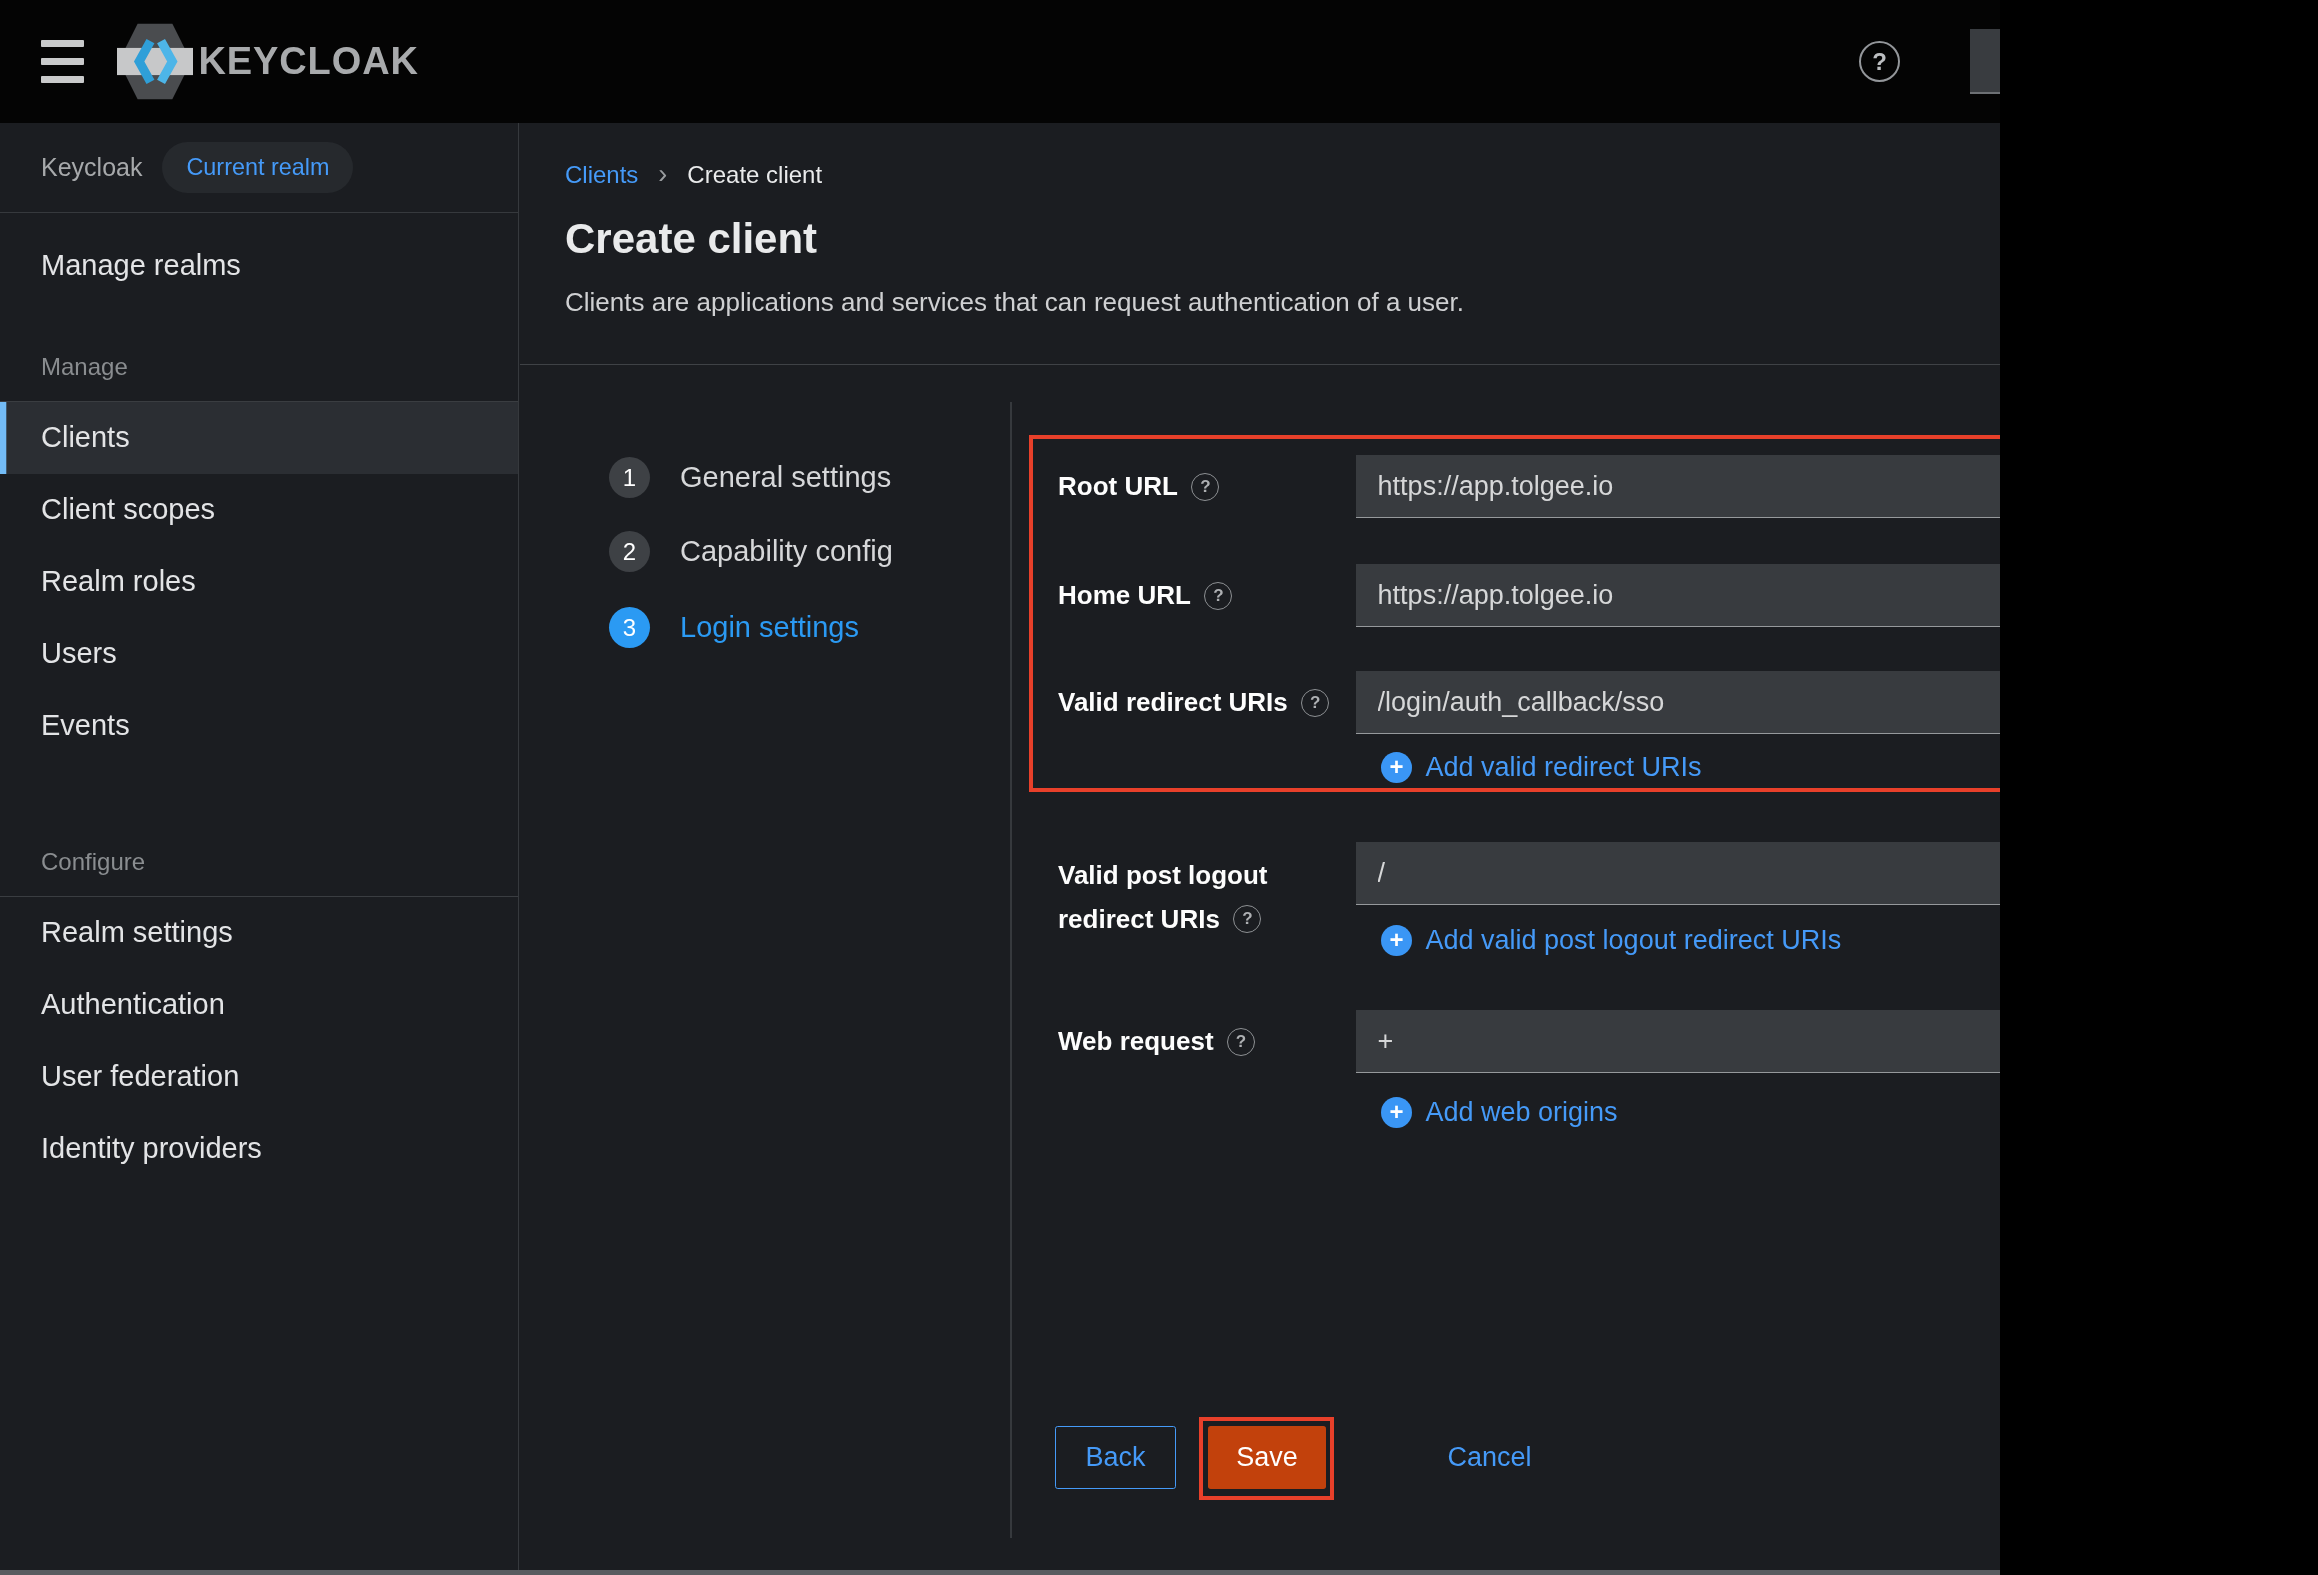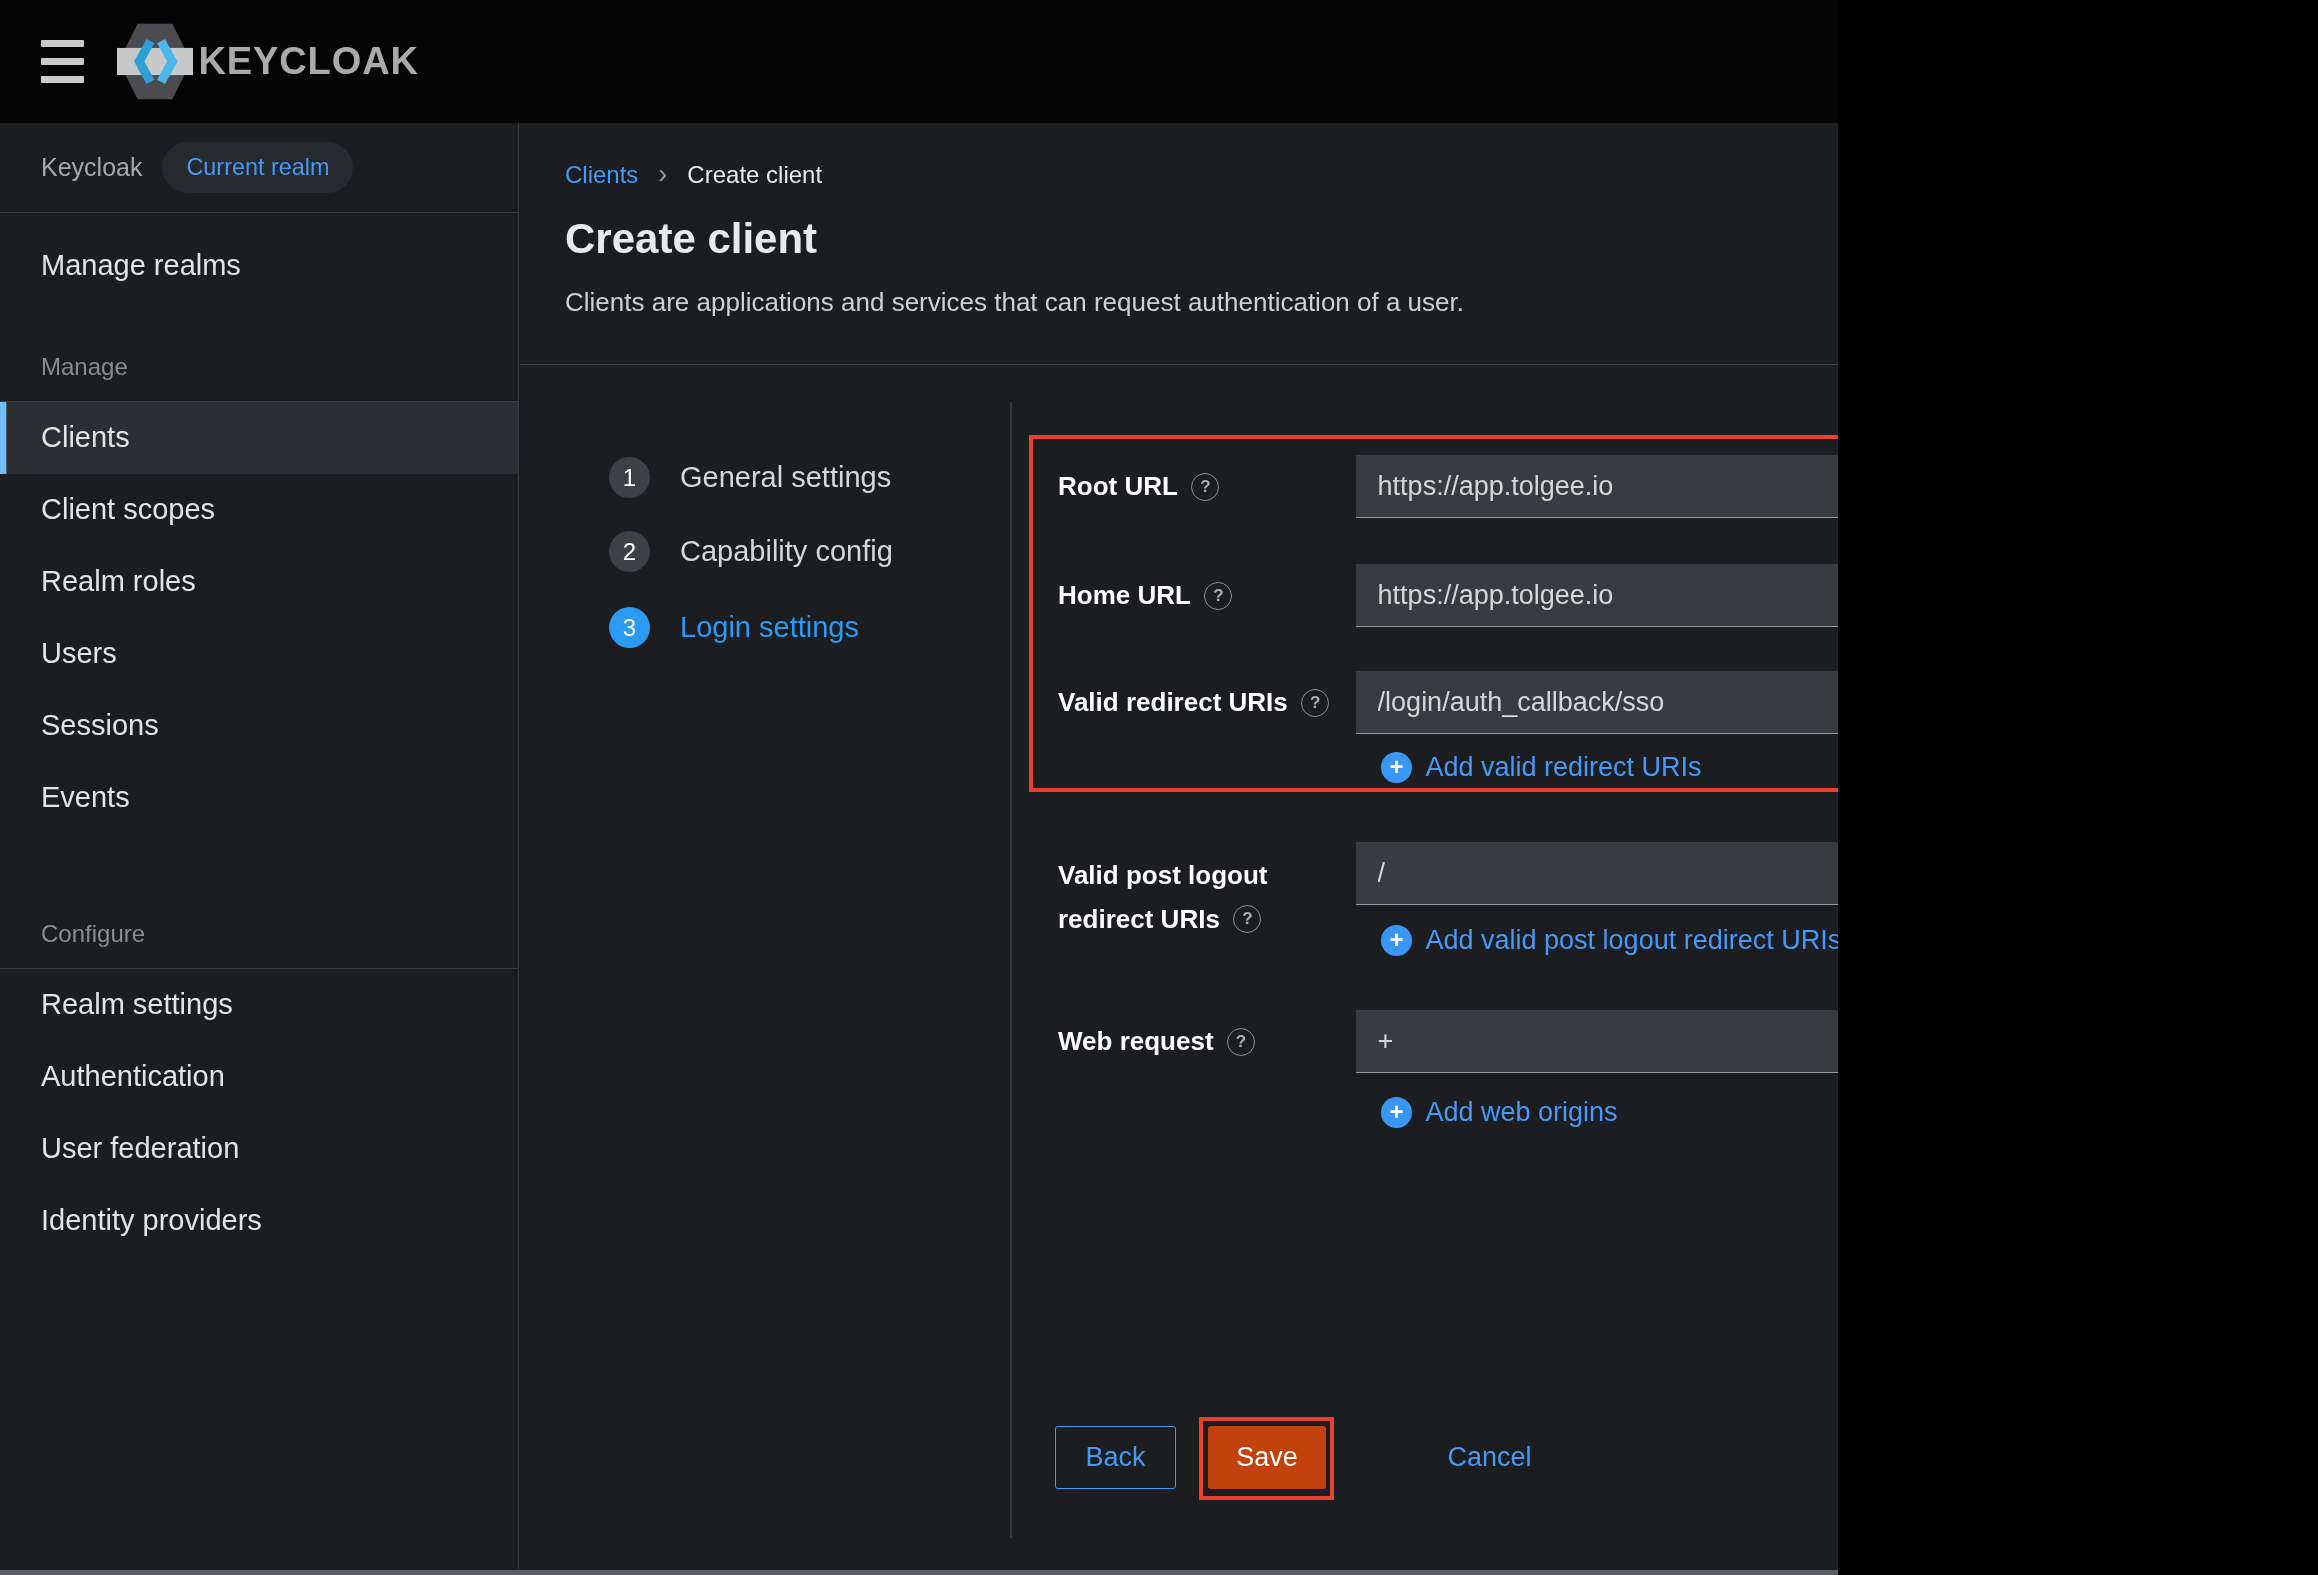--- a/index.html
+++ b/index.html
@@ -1,18 +1,18 @@
 <!DOCTYPE html>
 <html style="font-size:14.4px"><head>
 <meta charset="utf-8">
 <style>
   * { margin:0; padding:0; box-sizing:border-box; }
   html,body { background:#000; }
   body { font-family:"Liberation Sans", sans-serif; }
-  .screen { position:relative; width:1838px; height:1576px; background:#1b1d21; overflow:hidden; }
+  .screen { position:relative; width:2000px; height:1576px; background:#1b1d21; overflow:hidden; }
 
   
   .masthead { position:absolute; left:0; top:0; width:2319px; height:123px; background:#040404; display:flex; align-items:center; }
   .menu-toggle { margin-left:41px; width:47px; height:43px; display:flex; flex-direction:column; justify-content:space-between; cursor:pointer; }
   .menu-toggle .bar { width:43px; height:7.2px; background:#c9cacb; border-radius:0.9px; }
   .brand { display:flex; align-items:center; margin-left:29px; }
   .brand-text { font-size:38px; font-weight:700; color:#a8aaac; letter-spacing:0.9px; margin-left:5.4px; }
   .masthead-right { margin-left:auto; display:flex; align-items:center; }
   .help-btn { width:41px; height:41px; border:2.7px solid #93969a; border-radius:50%; color:#bcbec1; font-size:24px; font-weight:700; display:flex; align-items:center; justify-content:center; cursor:pointer; }
   .user-menu { margin-left:70px; width:178px; height:65px; background:#393c40; border-bottom:2.7px solid #6d7074; display:flex; align-items:center; justify-content:center; gap:12px; cursor:pointer; }
@@ -122,21 +122,20 @@
       <span class="realm-badge">Current realm</span>
     </div>
     <div class="side-link mt-realms">Manage realms</div>
 
     <div class="group-label gl-manage">Manage</div>
     <div class="side-hr"></div>
     <div class="nav-item selected">Clients</div>
     <div class="nav-item">Client scopes</div>
     <div class="nav-item">Realm roles</div>
     <div class="nav-item">Users</div>
-    <div class="nav-item">Sessions</div>
     <div class="nav-item">Events</div>
 
     <div class="group-label gl-configure">Configure</div>
     <div class="side-hr"></div>
     <div class="nav-item">Realm settings</div>
     <div class="nav-item">Authentication</div>
     <div class="nav-item">User federation</div>
     <div class="nav-item">Identity providers</div>
   </div>
 

